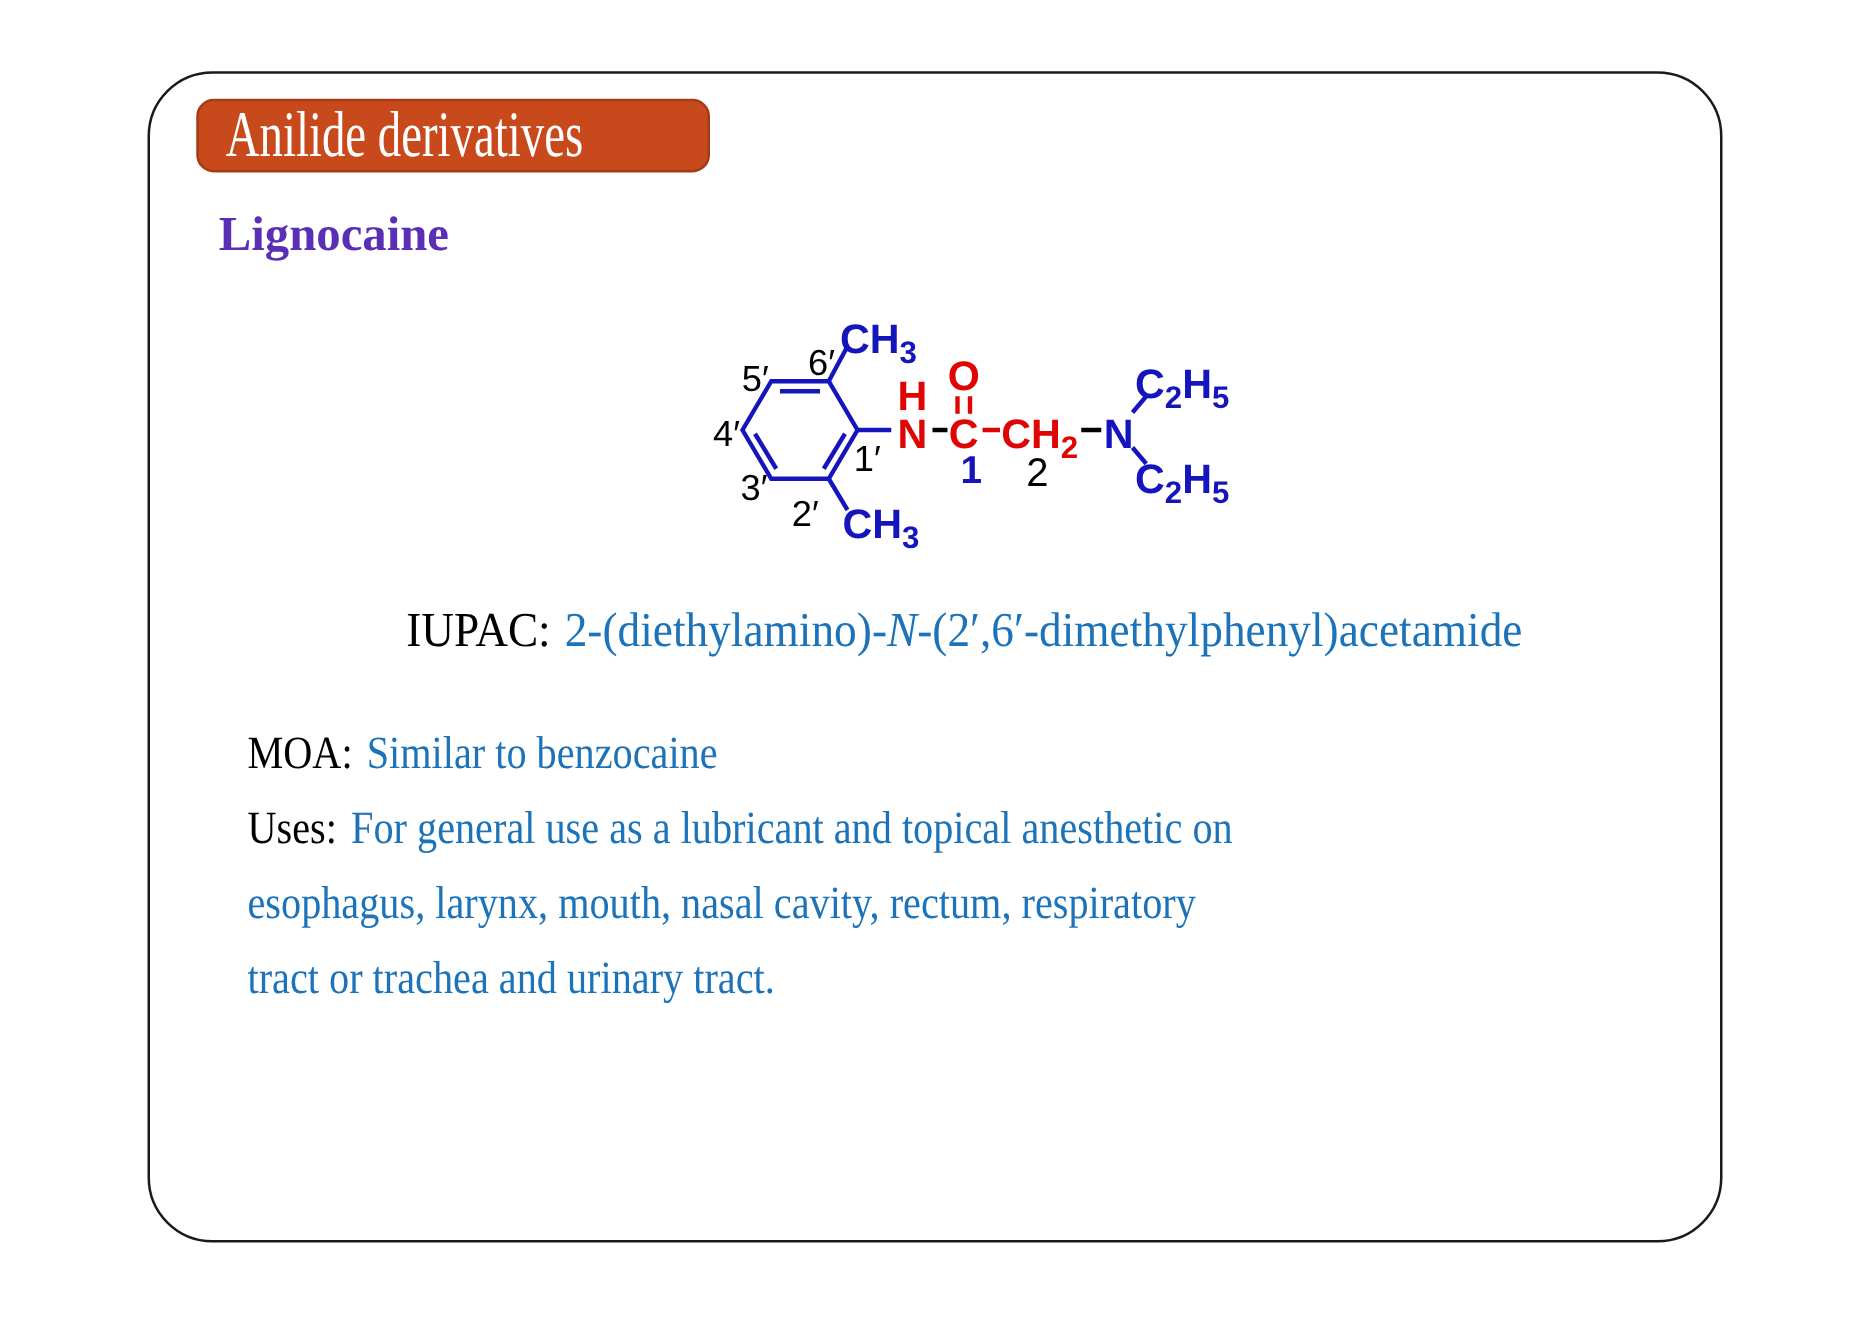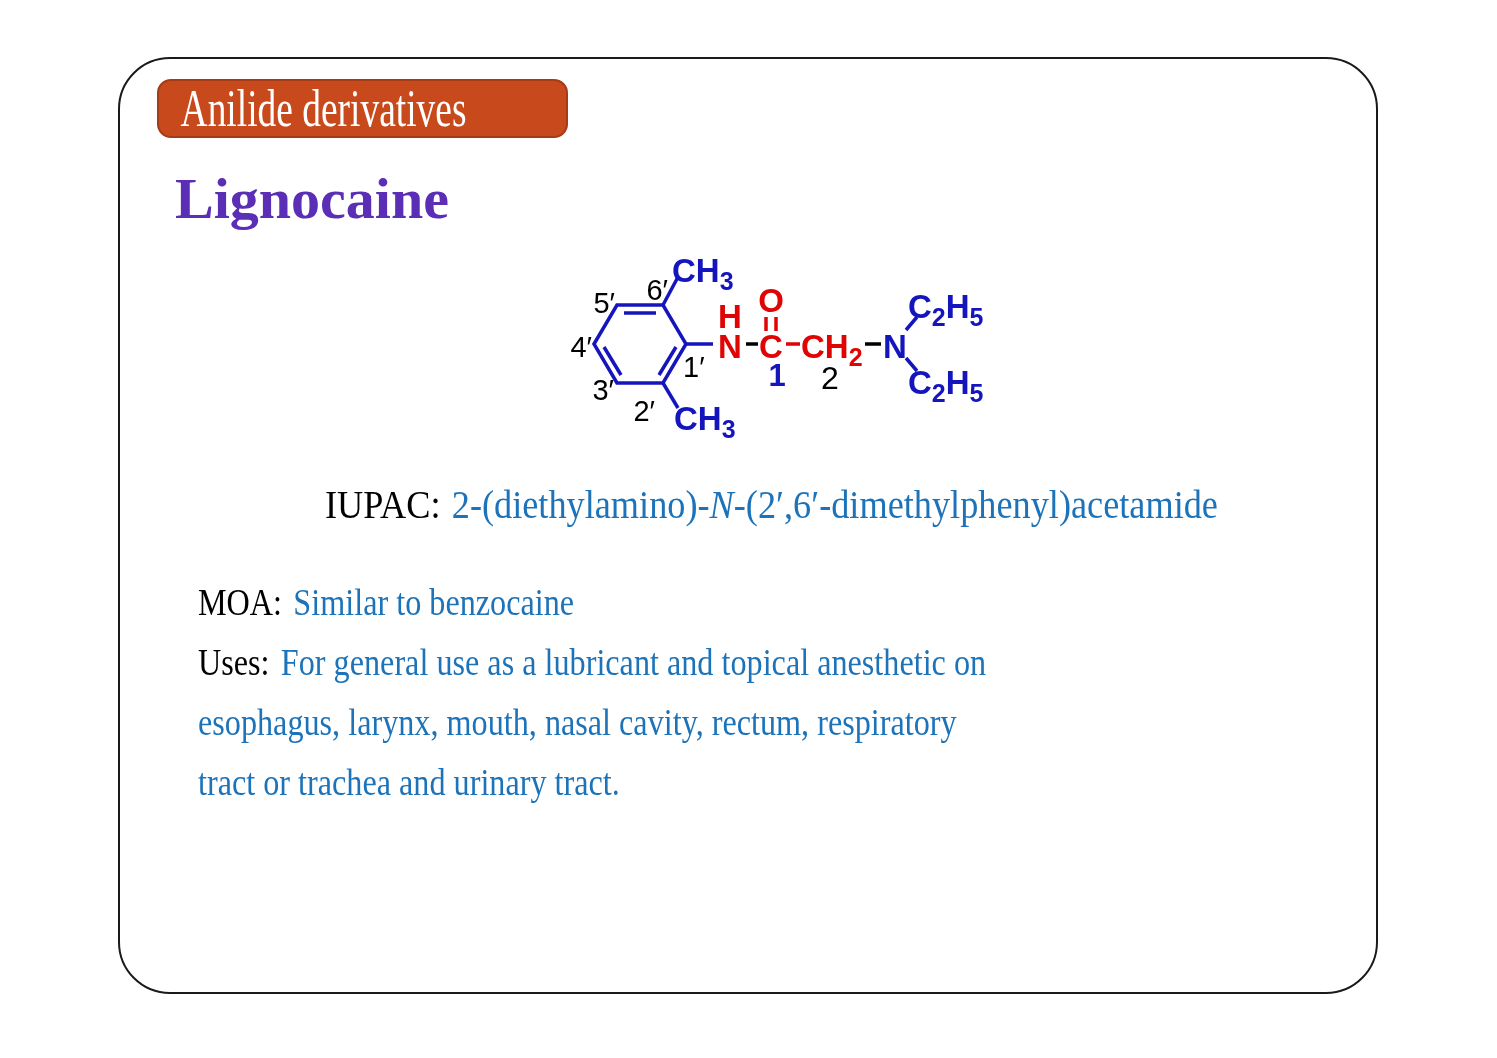--- a/index.html
+++ b/index.html
@@ -21,21 +21,21 @@
   }
   .header-badge .label{
     color:var(--header-text,#FFFFFF);
     font-size:52px;line-height:1;white-space:nowrap;
     transform:scaleX(0.72);transform-origin:0 50%;
     padding-left:30px;
   }
   .page-title{
     position:absolute;left:175px;top:167px;
     color:var(--title-purple,#5A2EB5);
-    font-size:58px;font-weight:bold;line-height:1.1;white-space:nowrap;
+    font-size:39px;font-weight:bold;line-height:1.1;white-space:nowrap;
     letter-spacing:0px;
   }
   .structure-svg{position:absolute;left:560px;top:240px;width:440px;height:210px;}
   .structure-svg text{font-family:"Liberation Sans","DejaVu Sans",sans-serif;}
   .atom{font-size:33px;font-weight:bold;}
   .atom .sub{font-size:25px;font-weight:bold;}
   .pos{font-size:29px;font-weight:normal;fill:#000000;}
   .num-blue{font-size:31px;font-weight:bold;fill:var(--structure-blue,#1515BE);}
   .num-black{font-size:32px;font-weight:normal;fill:#000000;}
   .blue-ink{fill:var(--structure-blue,#1515BE);}

